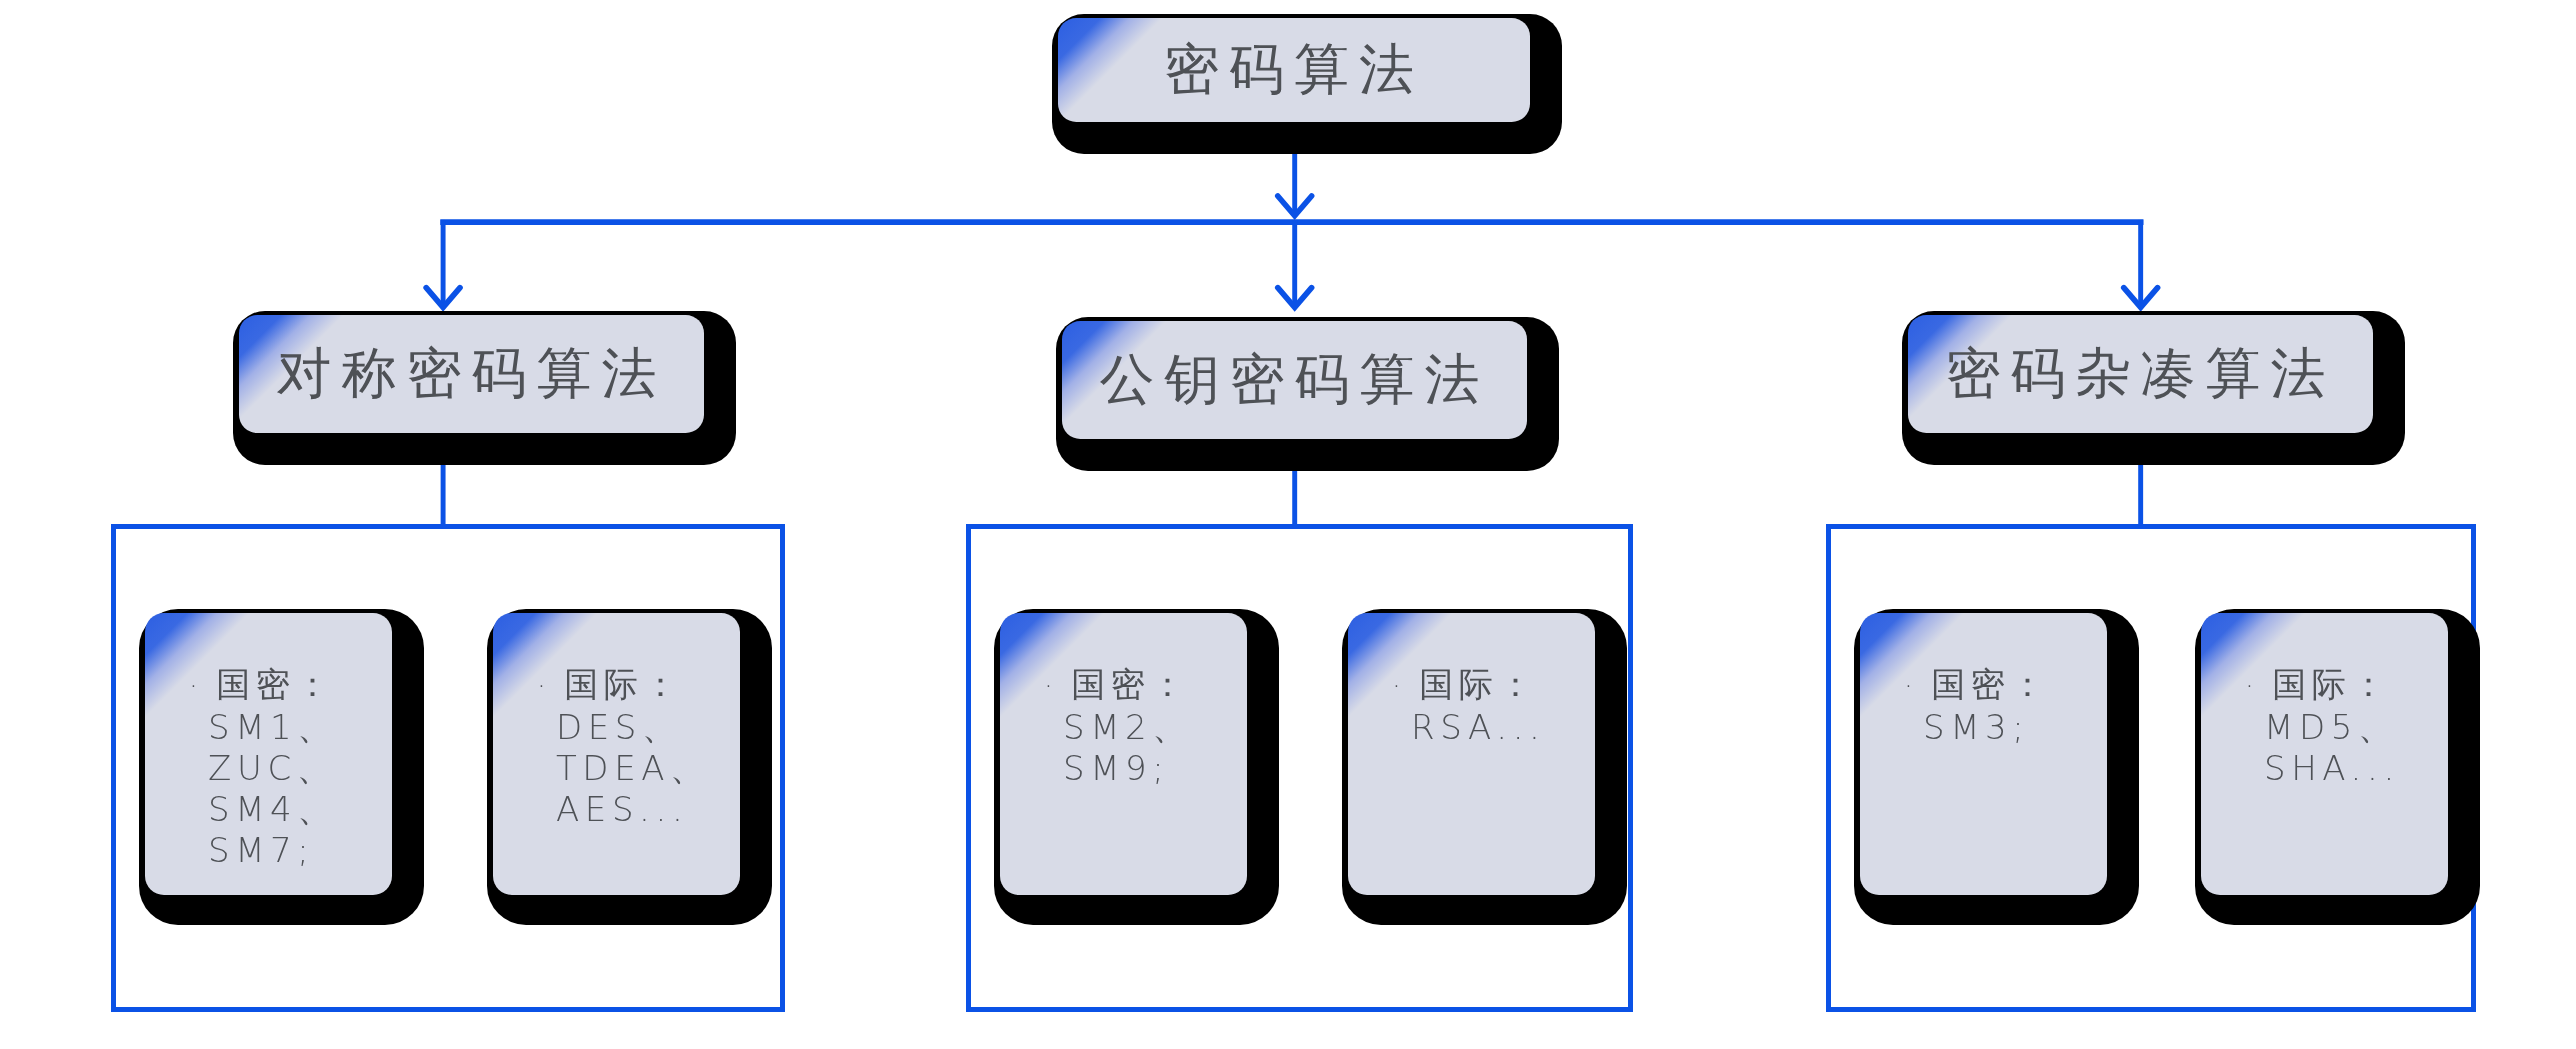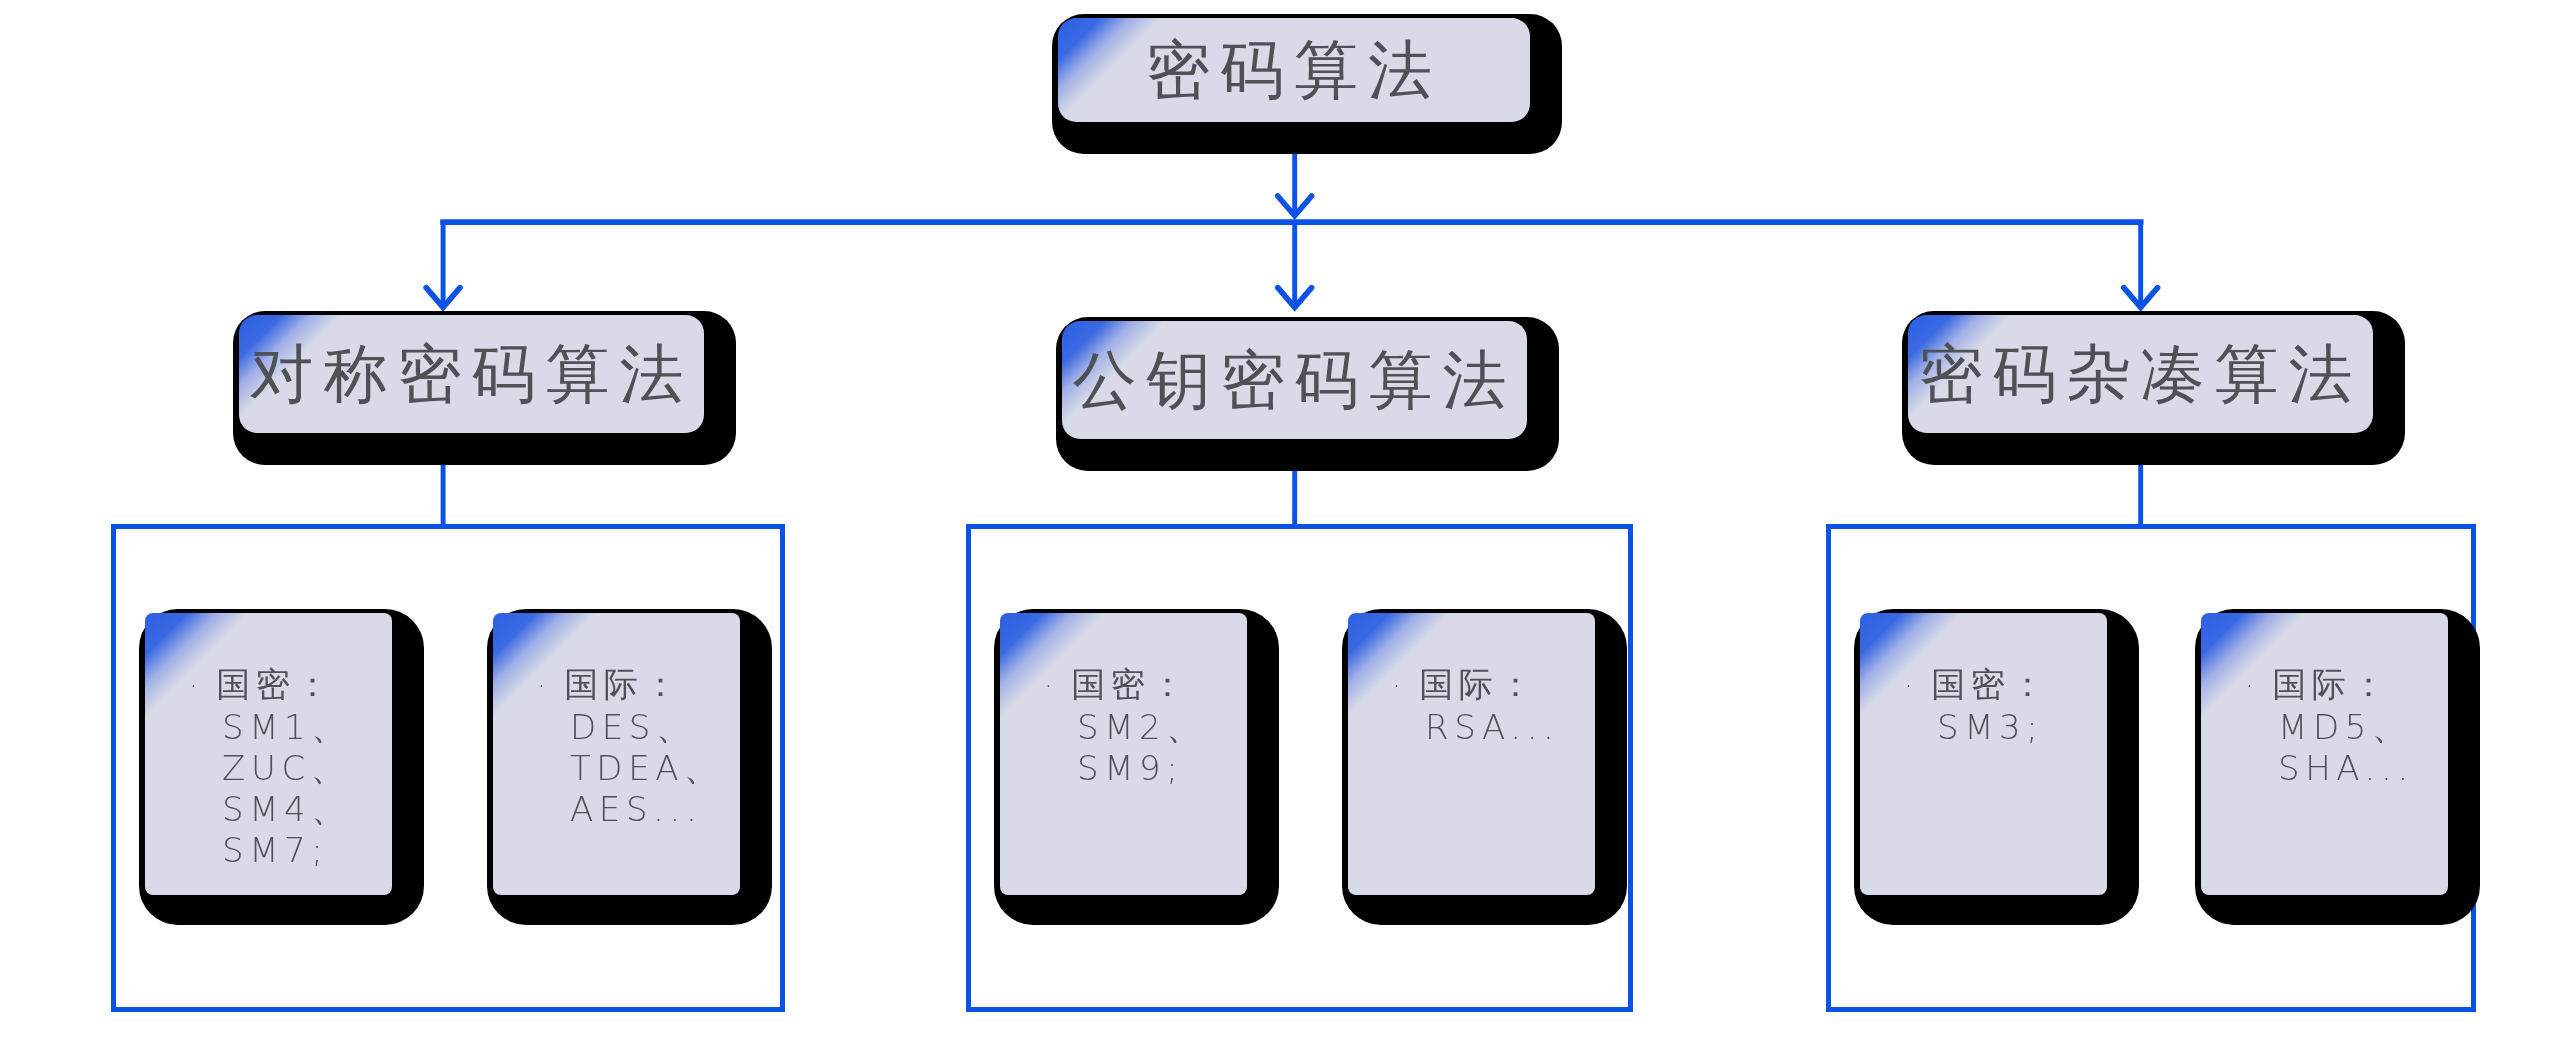--- a/index.html
+++ b/index.html
@@ -33,49 +33,49 @@
       rgba(214, 218, 230, 0) 74px);
     display: flex;
     align-items: center;
     justify-content: center;
   }
   
   .bar .blob { left: -5.6px; top: -4.2px; right: -32px; bottom: -32px; border-radius: 32px; }
   .bar .face { border-radius: 18.3px; }
   .bar-label {
     color: #4e5156;
-    font-size: 64px;
+    font-size: 55px;
     font-weight: 300;
     letter-spacing: 10px;
     white-space: nowrap;
   }
   
   .group {
     position: absolute;
     border: 5px solid #0b52e6;
     background: transparent;
   }
   
   .card { position: absolute; width: 247px; height: 282px; }
   .card .blob { left: -5.6px; top: -4.2px; right: -32px; bottom: -30px; border-radius: 39px; }
   .card .face {
-    border-radius: 8px;
+    border-radius: 19px;
     display: block;
   }
   .card-text {
     padding: 51px 14px 0 44px;
     color: #4e5156;
     font-size: 34px;
     line-height: 41px;
     font-weight: 300;
     letter-spacing: 5.6px;
     white-space: nowrap;
   }
   .card-line-label .bullet { margin-right: 12.7px; font-size: 28px; }
-  .card-line-item { margin-left: 33px; }
+  .card-line-item { margin-left: 19px; }
 </style>
 </head>
 <body>
 
 <div class="canvas">
 
   <svg class="connectors" viewBox="0 0 3653 1488" xmlns="http://www.w3.org/2000/svg">
     <g stroke="#0b52e6" fill="none">
 
       <line x1="1836" y1="180" x2="1836" y2="302" stroke-width="7"></line>

